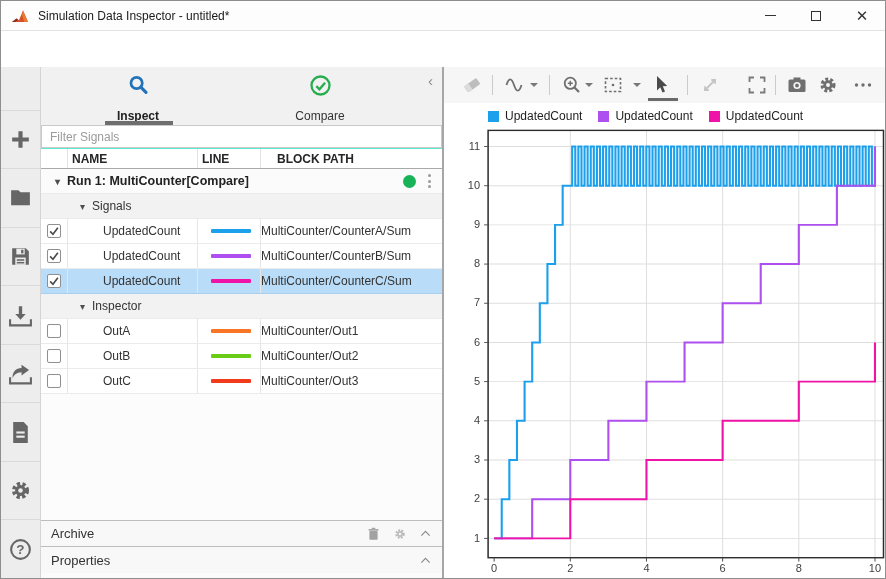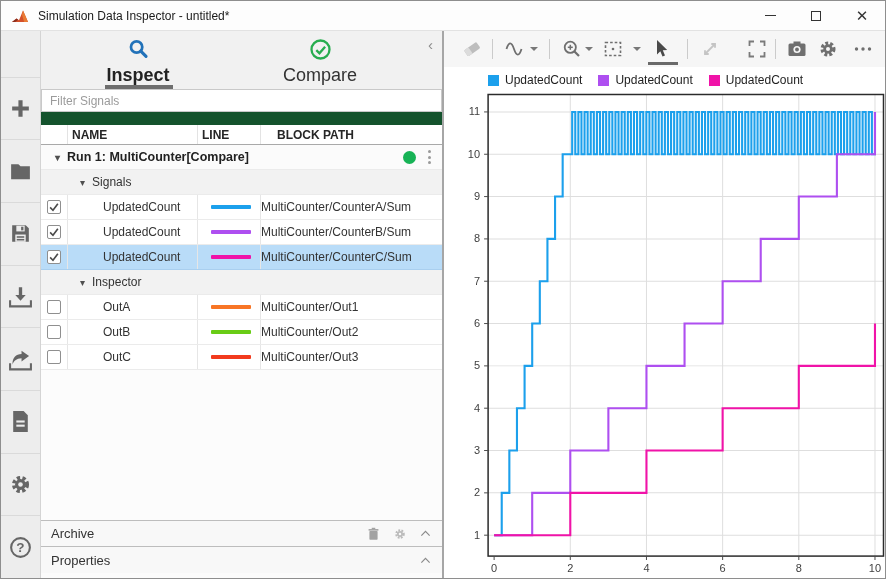--- a/index.html
+++ b/index.html
@@ -1,17 +1,17 @@
 <!DOCTYPE html>
 <html><head>
 <meta charset="utf-8">
 <style>
   * { box-sizing: border-box; margin: 0; padding: 0; }
   html,body { width: 886px; height: 579px; font-family: "Liberation Sans", sans-serif; background:#fff; }
-  .window { width: 886px; height: 579px; border: 1px solid #8E8E8E; display: flex; flex-direction: column; background:#fff; overflow: hidden; }
+  .window { width: 886px; height: 579px; border: 1px solid #8E8E8E; display: flex; flex-direction: column; background:#fff; overflow: hidden; gap: 36px; }
 
   
   .titlebar { height: 30px; display: flex; align-items: center; background: #FDFDFD; border-bottom: 1px solid #E2E2E2; flex: 0 0 auto; }
   .titlebar .logo { margin: 0 9px 0 10px; width: 18px; height: 16px; }
   .titlebar .title { font-size: 12px; color: #1A1A1A; }
   .wcontrols { margin-left: auto; display: flex; height: 100%; }
   .wbtn { width: 46px; height: 100%; display: flex; align-items: center; justify-content: center; color: #222; }
   .glyph-min { width: 11px; height: 0; border-top: 1.4px solid #333; display:block; }
   .glyph-max { width: 10px; height: 10px; border: 1.3px solid #333; display:block; }
   .glyph-close { font-size: 15px; line-height: 1; color:#333; }
@@ -25,26 +25,26 @@
   .ts-btn { height: 63px; display: flex; align-items: center; justify-content: center; border-top: 1px solid #DADADA; }
   .ts-btn:first-of-type { border-top: none; }
   .ts-btn svg { width: 25px; height: 25px; }
 
   
   .left-panel { width: 403px; border-right: 2px solid #A6A6A6; display: flex; flex-direction: column; flex: 0 0 auto; background:#fff; }
 
   .tabs { height: 58px; background: #F1F1F1; position: relative; display: flex; padding-left: 6px; flex: 0 0 auto; }
   .tab { width: 182px; display: flex; flex-direction: column; align-items: center; justify-content: flex-start; padding-top: 7px; position: relative; cursor: default; }
   .tab svg { width: 23px; height: 23px; }
-  .tab .tab-label { font-size: 18px; color: #333; margin-top: 4px; }
+  .tab .tab-label { font-size: 12px; color: #333; margin-top: 12px; }
   .tab.active .tab-label { font-weight: bold; color: #222; }
   .tab.active .tab-underline { position: absolute; bottom: 0; left: 58px; width: 68px; height: 4px; background: #6E6E6E; }
   .collapse-chevron { position: absolute; top: 6px; right: 9px; color: #8C8C8C; font-size: 15px; line-height: 1; }
 
-  .filter-row { height: 36px; flex: 0 0 auto; background: #14532d; }
+  .filter-row { height: 24px; flex: 0 0 auto; background: #5eead4; }
   .filter-row input { width: 100%; height: 23px; border: 1px solid #C9C9C9; font-size: 12px; padding: 0 8px; color: #333; outline: none; font-family: inherit; }
   .filter-row input::placeholder { color: #9B9B9B; }
 
   .thead { height: 20px; flex: 0 0 auto; display: grid; grid-template-columns: 26px 130px 63px 1fr; background: #fff; border-bottom: 1px solid #A9A9A9; font-size: 12px; font-weight: bold; color: #262626; align-items: center; }
   .thead > div { height: 100%; display: flex; align-items: center; border-left: 1px solid #E3E3E3; padding-left: 4px; }
   .thead > div:first-child { border-left: none; }
   .thead .col-path { padding-left: 16px; }
 
   .tree { flex: 1; background: #FCFCFC; overflow: hidden; }
   .trow { height: 25px; border-bottom: 1px solid #EBEBEB; background: #FFF; font-size: 12px; color: #333; }

